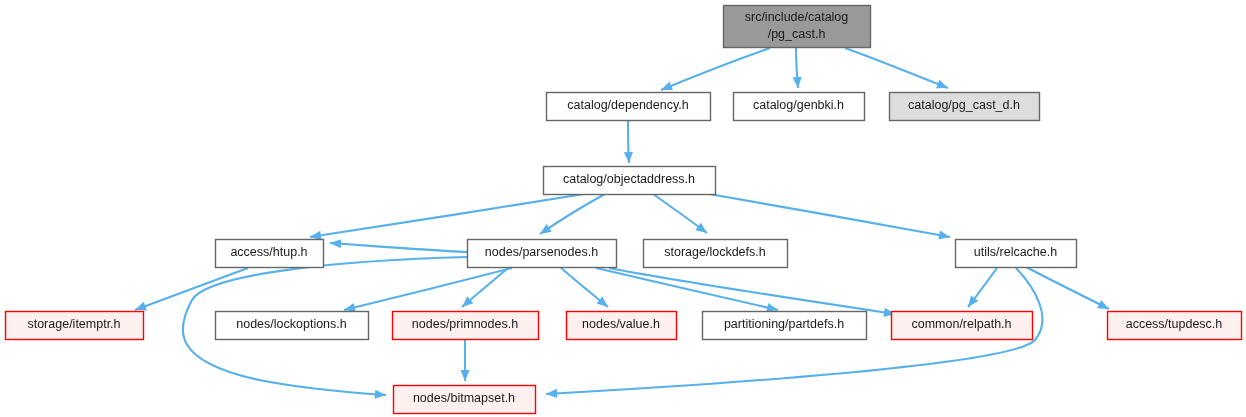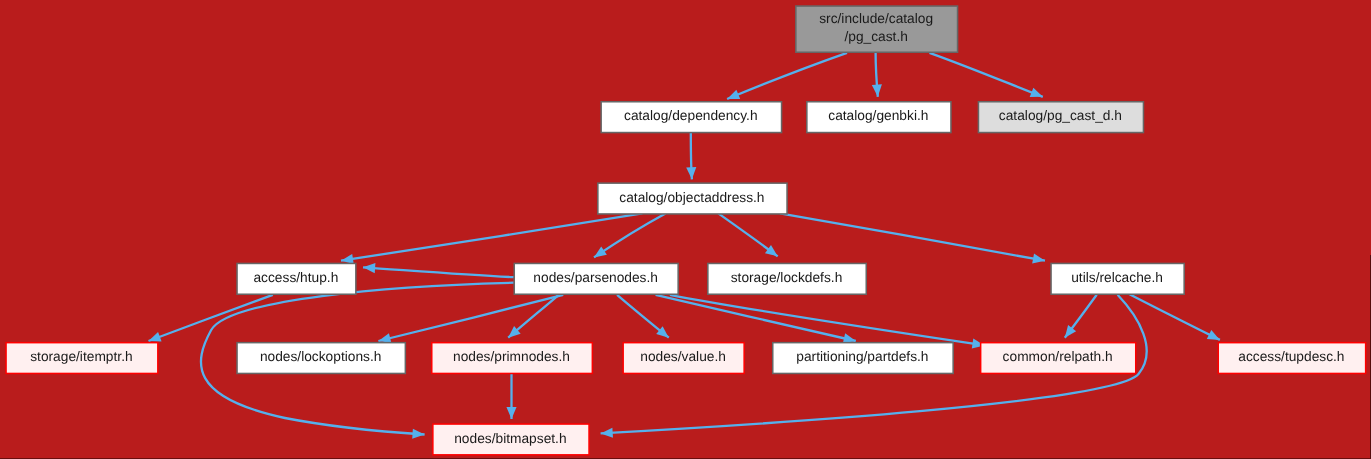--- a/index.html
+++ b/index.html
@@ -1,19 +1,19 @@
 <!DOCTYPE html>
 <html><head>
 <meta charset="utf-8">
 <style>
   html,body{margin:0;padding:0;background:#000;}
   #graph-root{
     position:relative;
     width:1246px;height:417px;
-    background:#b91c1c;
+    background:#ffffff;
     font-family:"Liberation Sans", sans-serif;
     overflow:hidden;
   }
   svg{position:absolute;left:0;top:0;width:1246px;height:417px;}
   .node-rect{stroke-width:1.4px;}
   .node-label{
     font-family:"Liberation Sans", sans-serif;
     font-size:12.5px;
     fill:#1a1a1a;
     text-anchor:middle;

